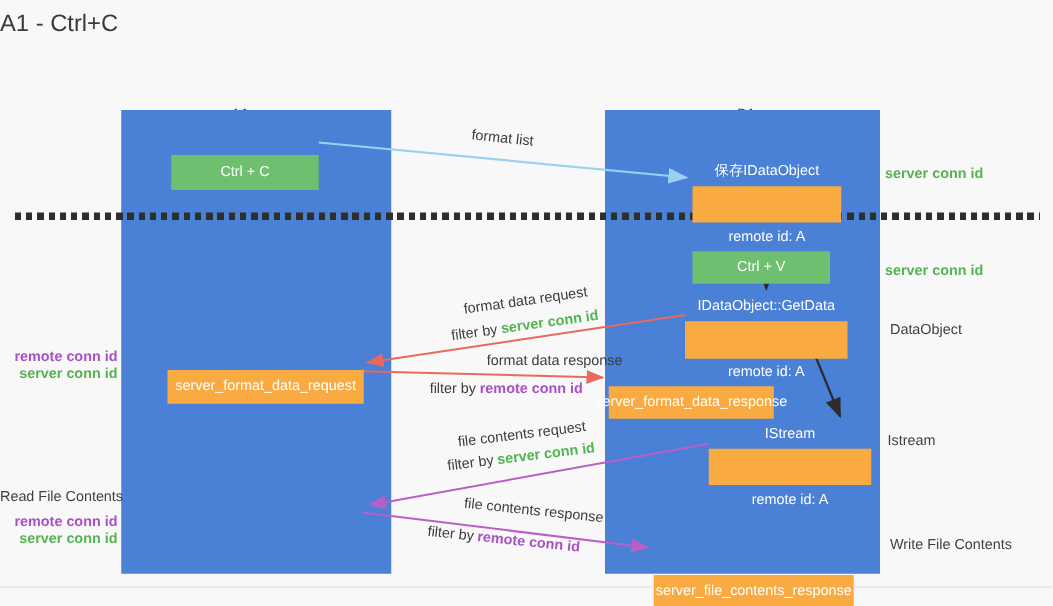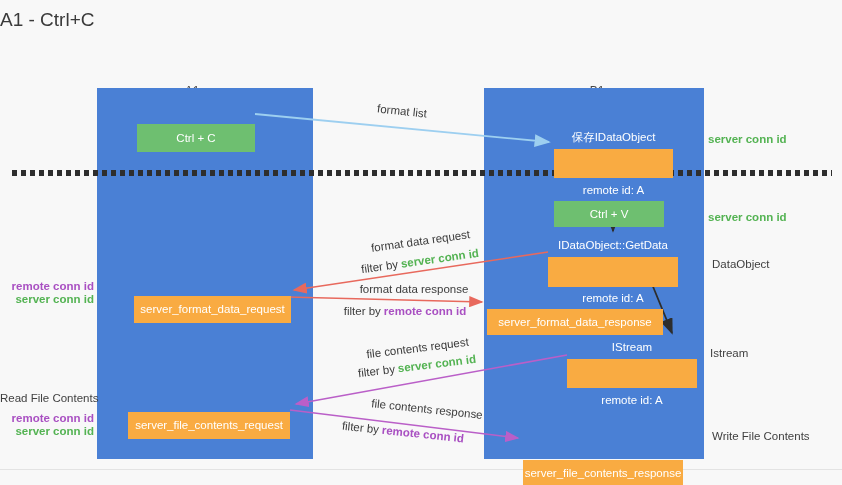--- a/index.html
+++ b/index.html
@@ -54,21 +54,21 @@
     text-align:center;
     margin-top:20px;
   }
   .node.green  { background:#6ebf70; }
   .node.orange { background:#f9ab42;gap:40px; }
   .n-ctrl-c    { left:137px; top:104px; width:118px; height:28px; }
   .n-save-obj  { left:554px; top:129px; width:119px; height:29px; }
   .n-ctrl-v    { left:554px; top:181px; width:110px; height:26px; }
   .n-getdata   { left:548px; top:237px; width:130px; height:30px; }
   .n-fmt-req   { left:134px; top:276px; width:157px; height:27px; }
-  .n-fmt-resp  { left:487px; top:289px; width:176px; height:26px; }
+  .n-fmt-resp  { left:487px; top:289px; width:132px; height:26px; }
   .n-istream   { left:567px; top:339px; width:130px; height:29px; }
   .n-file-req  { left:128px; top:392px; width:162px; height:27px; }
   .n-file-resp { left:523px; top:440px; width:160px; height:27px; }
   
   .side-label {
     position:absolute; z-index:3; font-size:11.5px; color:#3f3f3f;
     white-space:nowrap;
   }
   .side-label.key-green  { color:#54b353; font-weight:bold; }
   .side-label.key-purple { color:#a950c2; font-weight:bold; }
@@ -88,21 +88,21 @@
     position:absolute; z-index:4;
     font-size:11.5px; color:#3c3c3c;
     text-align:center; white-space:nowrap;
   }
   .flow-label .key { font-weight:bold; margin-left:3px; }
   .flow-label .key.green  { color:#54b353; }
   .flow-label .key.purple { color:#a950c2; }
   .fl-format-list   { left:342px; top:105px; width:120px; transform:rotate(6deg); }
   .fl-fmt-req       { left:348px; top:235px; width:145px; transform:rotate(-8deg); }
   .fl-fmt-req-filt  { left:340px; top:255px; width:160px; transform:rotate(-8deg); }
-  .fl-fmt-resp      { left:344px; top:283px; width:140px; }
+  .fl-fmt-resp      { left:358px; top:283px; width:140px;text-align:right; }
   .fl-fmt-resp-filt { left:330px; top:305px; width:150px; }
   .fl-file-req      { left:345px; top:342px; width:145px; transform:rotate(-7deg); }
   .fl-file-req-filt { left:337px; top:360px; width:160px; transform:rotate(-7deg); }
   .fl-file-resp     { left:352px; top:403px; width:150px; transform:rotate(6deg); }
   .fl-file-resp-filt{ left:323px; top:426px; width:160px; transform:rotate(6deg); }
   
   #arrows {
     position:absolute; left:0; top:0; z-index:2;
   }
 </style>
@@ -171,23 +171,20 @@
   <div class="node orange n-fmt-req">
     <span>server_format_data_request</span>
   </div>
   <div class="node orange n-fmt-resp">
     <span>server_format_data_response</span>
   </div>
   <div class="node orange n-istream">
     <span>IStream</span>
     <span>remote id: A</span>
   </div>
-  <div class="node orange n-file-req">
-    <span>server_file_contents_request</span>
-  </div>
   <div class="node orange n-file-resp">
     <span>server_file_contents_response</span>
   </div>
 
   <div class="side-label key-green r-server-top">server conn id</div>
   <div class="side-label key-green r-server-mid">server conn id</div>
   <div class="side-label r-dataobject">DataObject</div>
   <div class="side-label r-istream">Istream</div>
   <div class="side-label r-writefile">Write File Contents</div>
 

